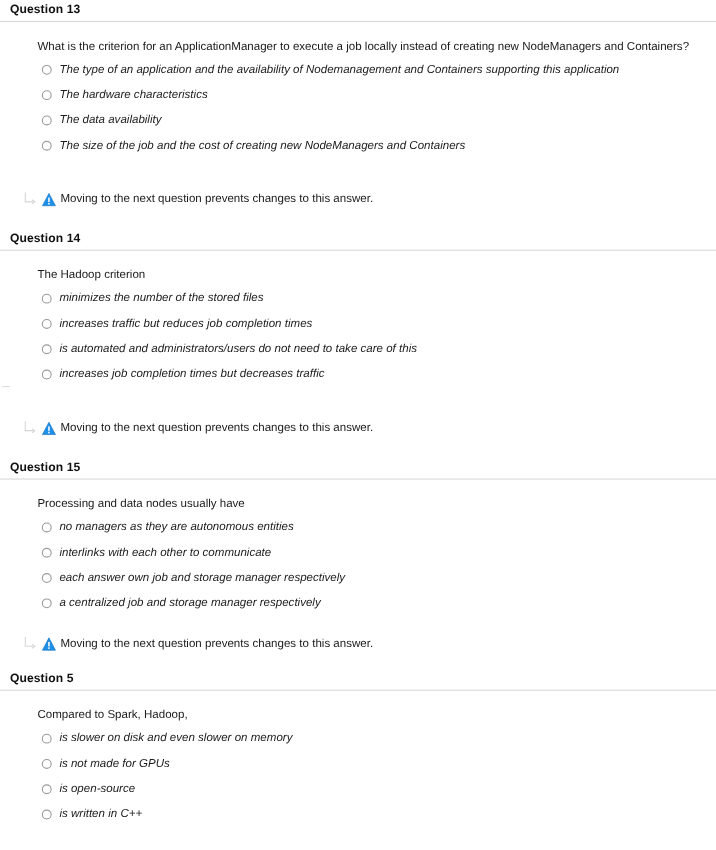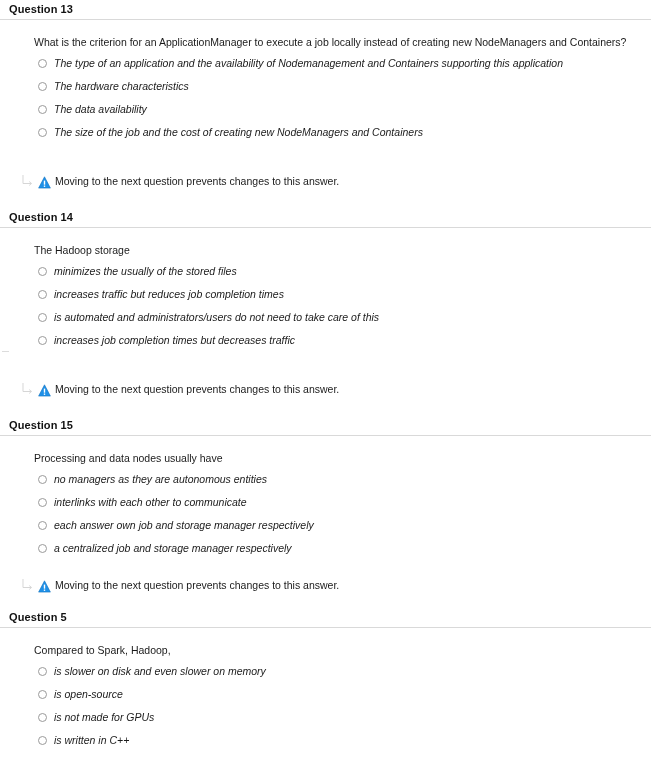--- a/index.html
+++ b/index.html
@@ -172,25 +172,25 @@
       </span>
       <span class="notice-text">Moving to the next question prevents changes to this answer.</span>
     </div>
     <div class="gap-after-notice"></div>
   </section>
 
   <section class="question-block">
     <div class="question-header">Question 14</div>
     <div class="header-rule"></div>
     <div class="question-body">
-      <div class="question-text">The Hadoop storage</div>
-      <ul class="options">
-        <li class="option-row">
-          <span class="radio"></span>
-          <span class="option-label">minimizes the usually of the stored files</span>
+      <div class="question-text">The Hadoop criterion</div>
+      <ul class="options">
+        <li class="option-row">
+          <span class="radio"></span>
+          <span class="option-label">minimizes the number of the stored files</span>
         </li>
         <li class="option-row">
           <span class="radio"></span>
           <span class="option-label">increases traffic but reduces job completion times</span>
         </li>
         <li class="option-row">
           <span class="radio"></span>
           <span class="option-label">is automated and administrators/users do not need to take care of this</span>
         </li>
         <li class="option-row">
@@ -270,28 +270,28 @@
     <div class="header-rule"></div>
     <div class="question-body">
       <div class="question-text">Compared to Spark, Hadoop,</div>
       <ul class="options">
         <li class="option-row">
           <span class="radio"></span>
           <span class="option-label">is slower on disk and even slower on memory</span>
         </li>
         <li class="option-row">
           <span class="radio"></span>
+          <span class="option-label">is not made for GPUs</span>
+        </li>
+        <li class="option-row">
+          <span class="radio"></span>
           <span class="option-label">is open-source</span>
         </li>
         <li class="option-row">
           <span class="radio"></span>
-          <span class="option-label">is not made for GPUs</span>
-        </li>
-        <li class="option-row">
-          <span class="radio"></span>
           <span class="option-label">is written in C++</span>
         </li>
       </ul>
     </div>
     <div class="gap-before-notice" style="height:22px"></div>
 
   </section>
 
 </div>
 

